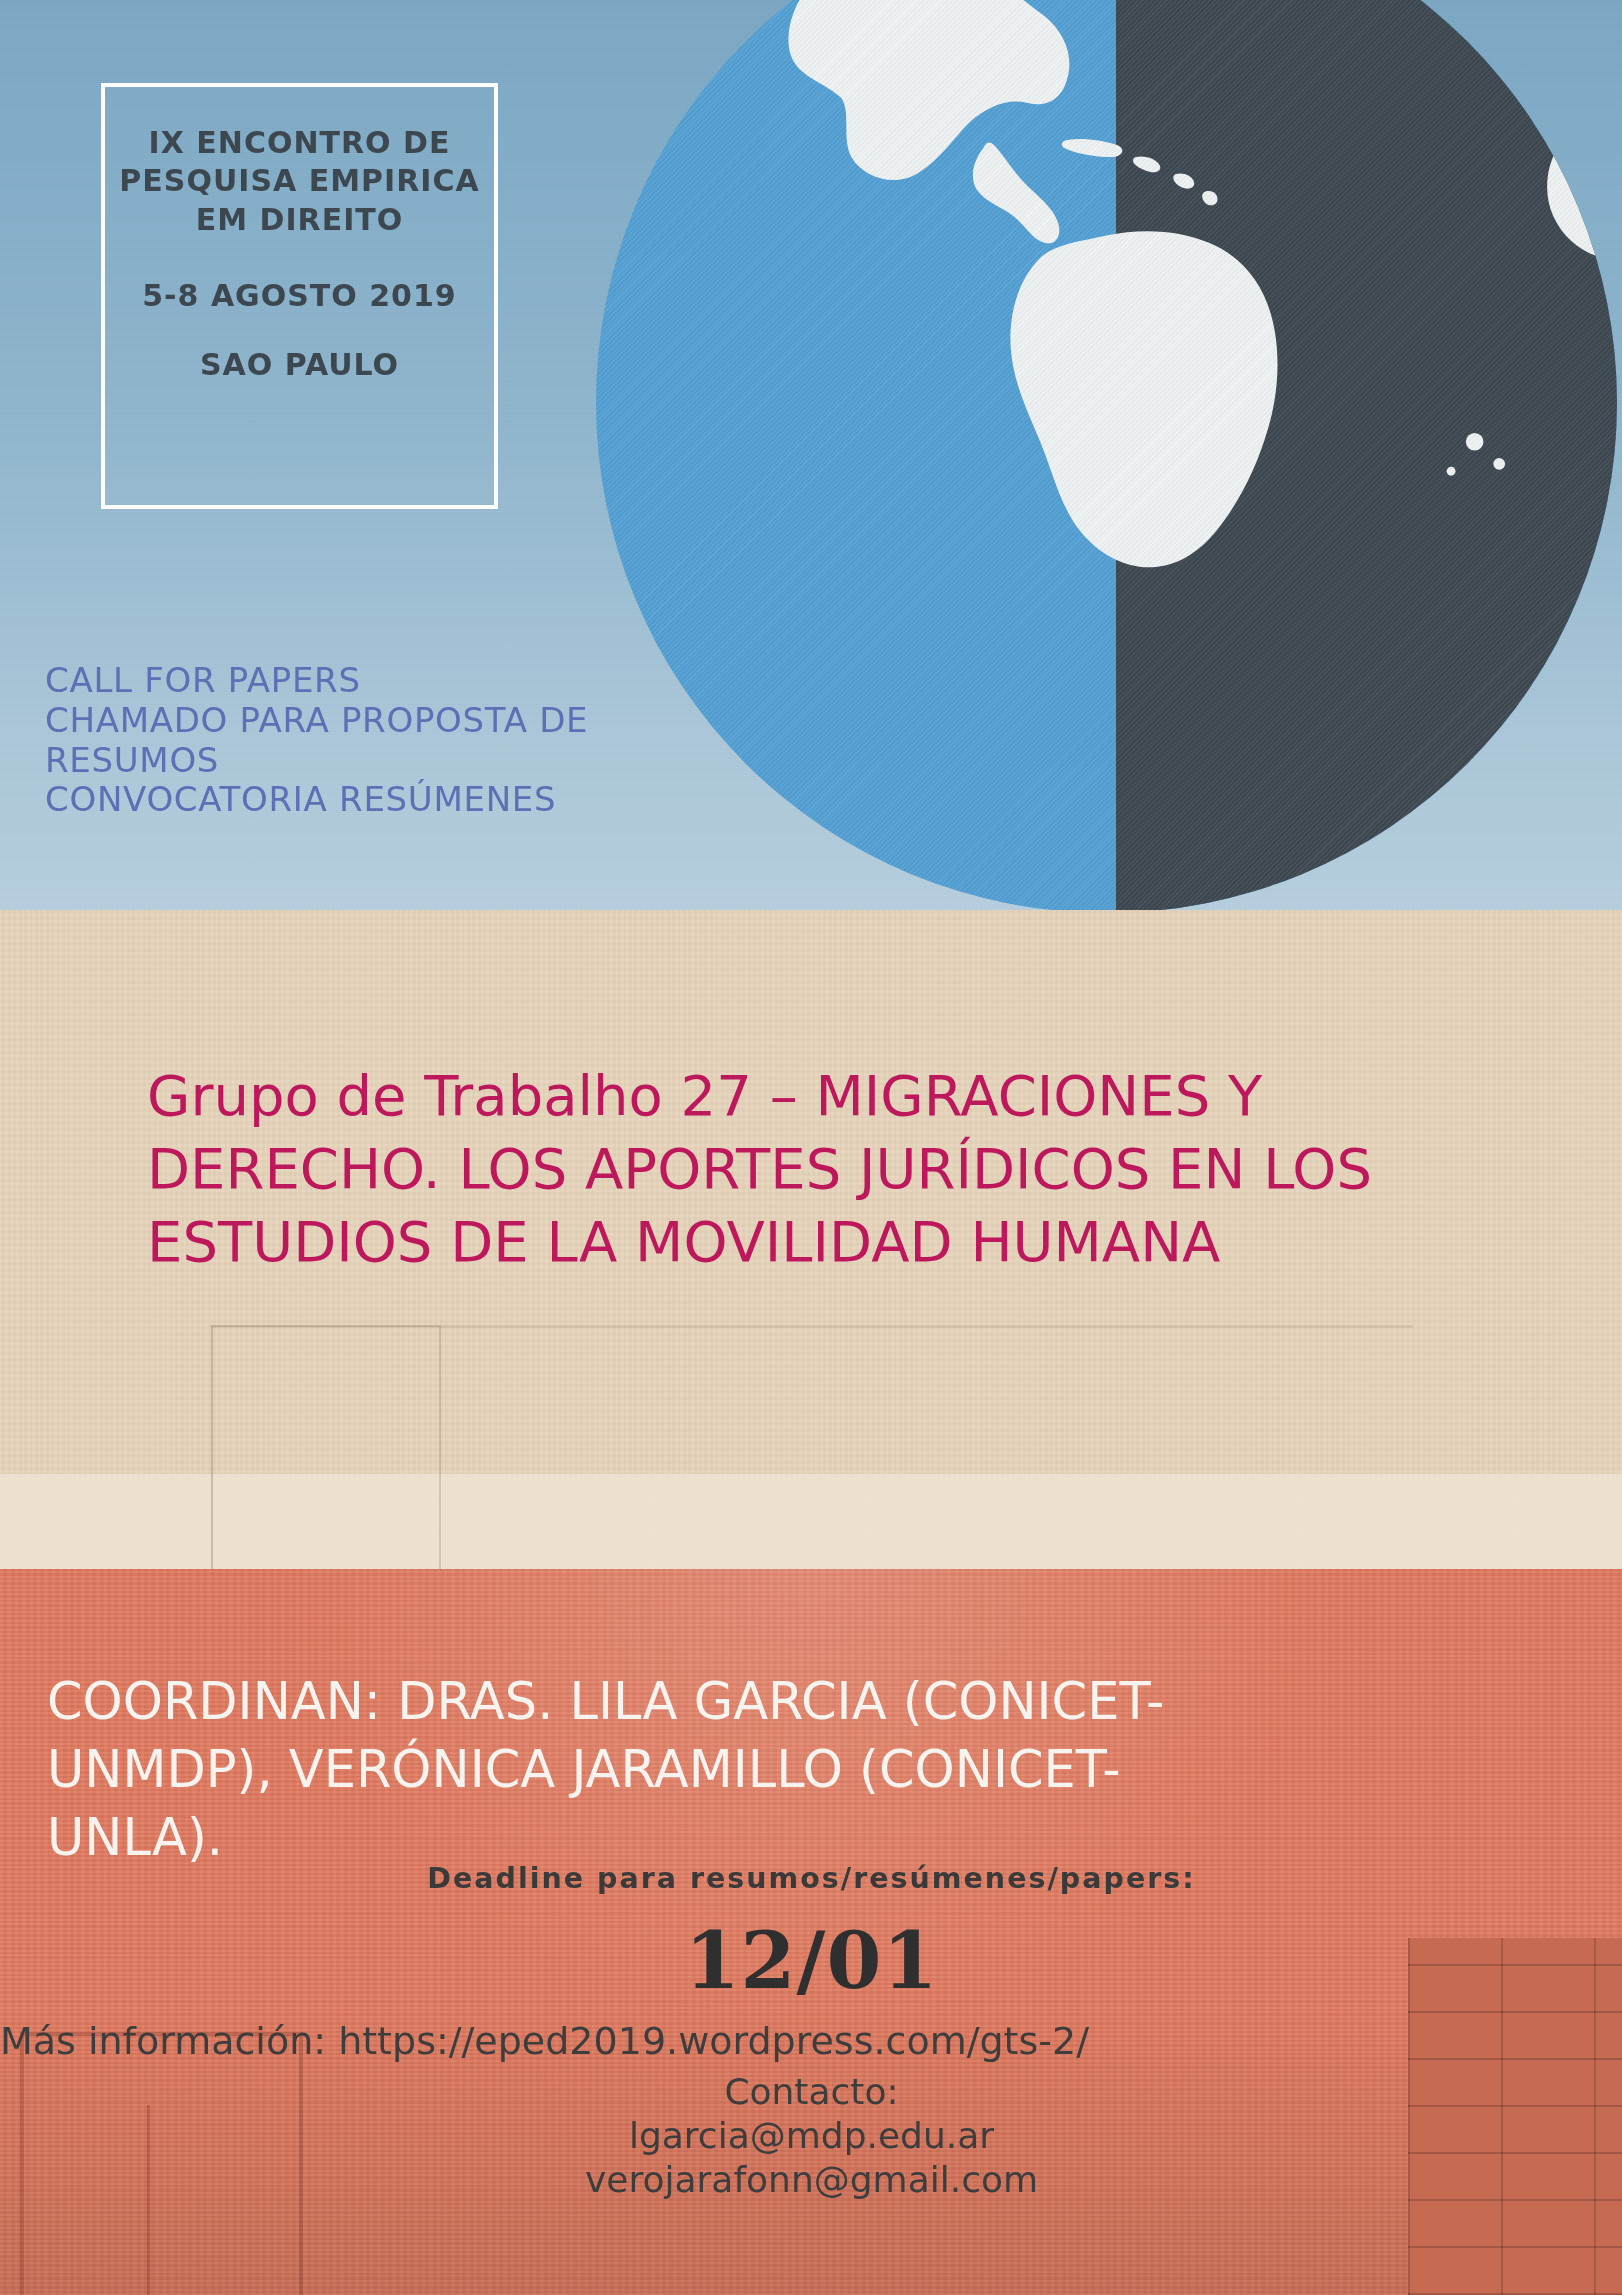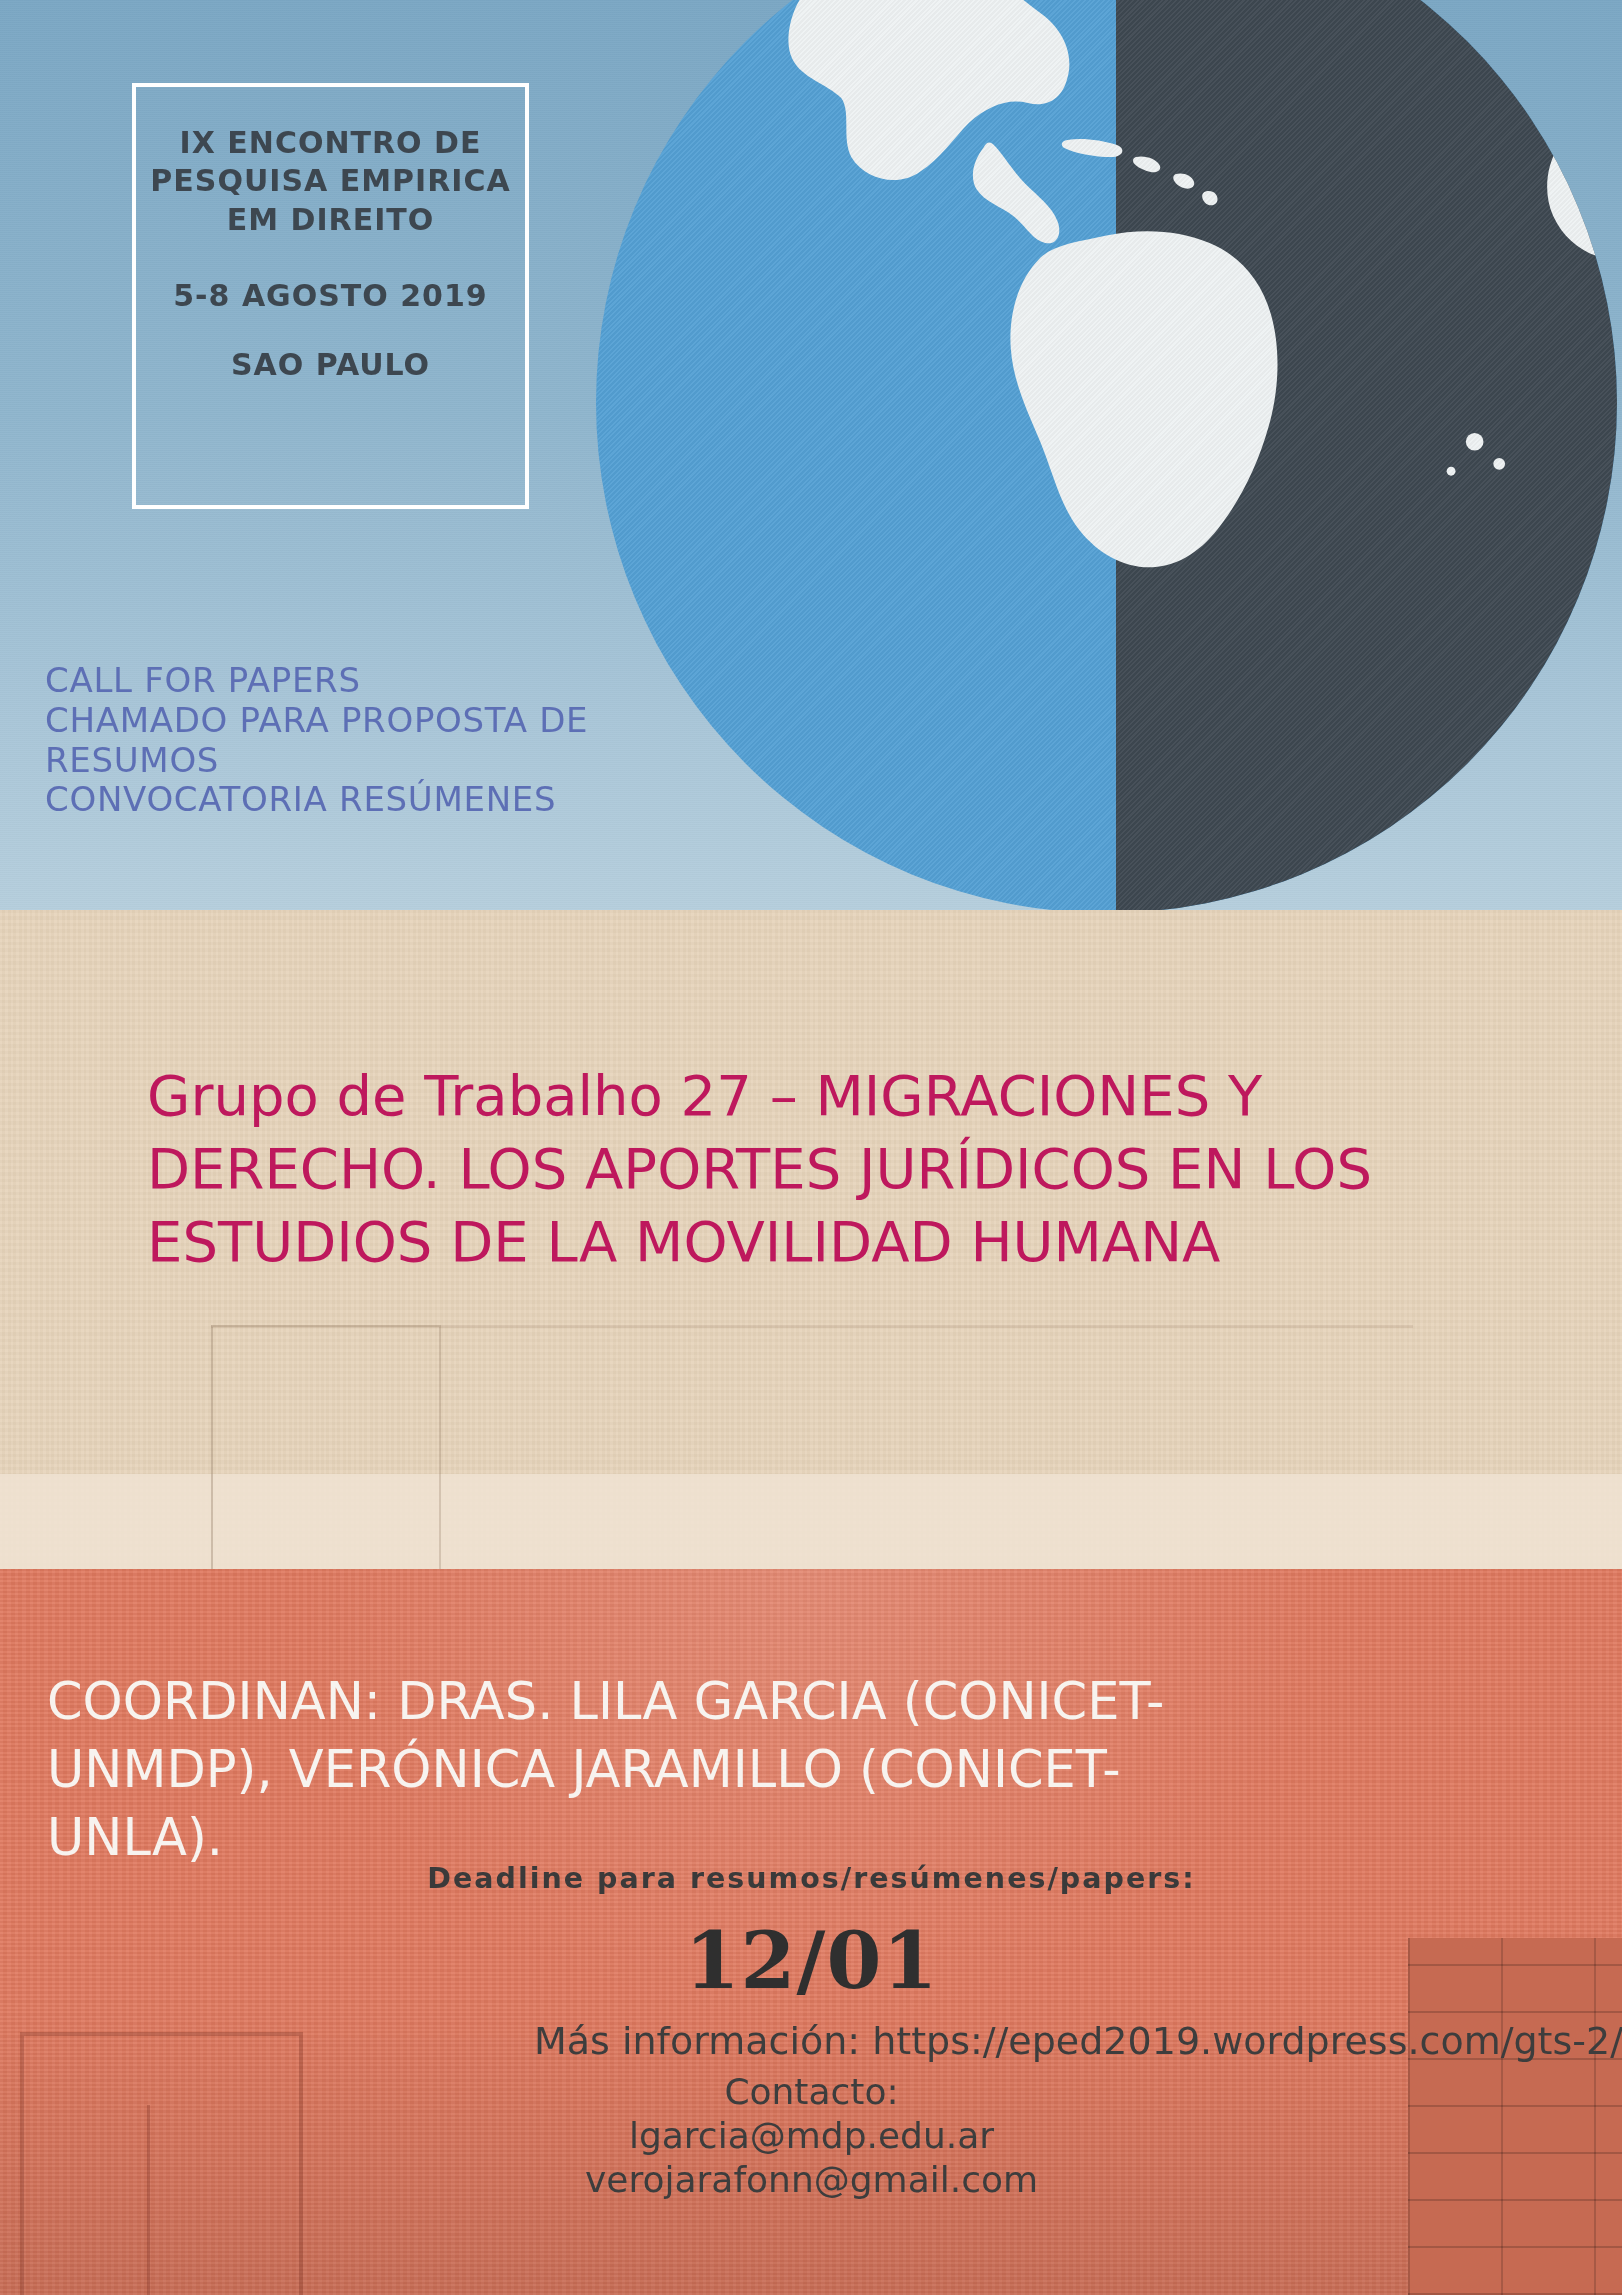--- a/index.html
+++ b/index.html
@@ -77,21 +77,20 @@
     top: 83px;
     width: 397px;
     height: 426px;
     border: 4.4px solid #ffffff;
     box-sizing: border-box;
     display: flex;
     flex-direction: column;
     align-items: center;
     justify-content: flex-start;
     padding-top: 37px;
-    margin-left: 31px;
   }
   .event-line {
     color: #3d4750;
     font-family: "DejaVu Sans", sans-serif;
     font-weight: 700;
     font-size: 30px;
     letter-spacing: 1px;
     line-height: 1.28;
     text-align: center;
     text-transform: uppercase;
@@ -264,21 +263,21 @@
     font-size: 79px;
     letter-spacing: 1px;
   }
 
   
   .moreinfo {
     position: absolute;
     left: 0;
     top: 2019px;
     width: 1623px;
-    text-align: right;
+    text-align: left;
     color: #3d3d3d;
     font-family: "DejaVu Sans", sans-serif;
     font-size: 38px;
     line-height: 1.18;
   }
   .contact-block {
     position: absolute;
     left: 0;
     top: 2070px;
     width: 1623px;

